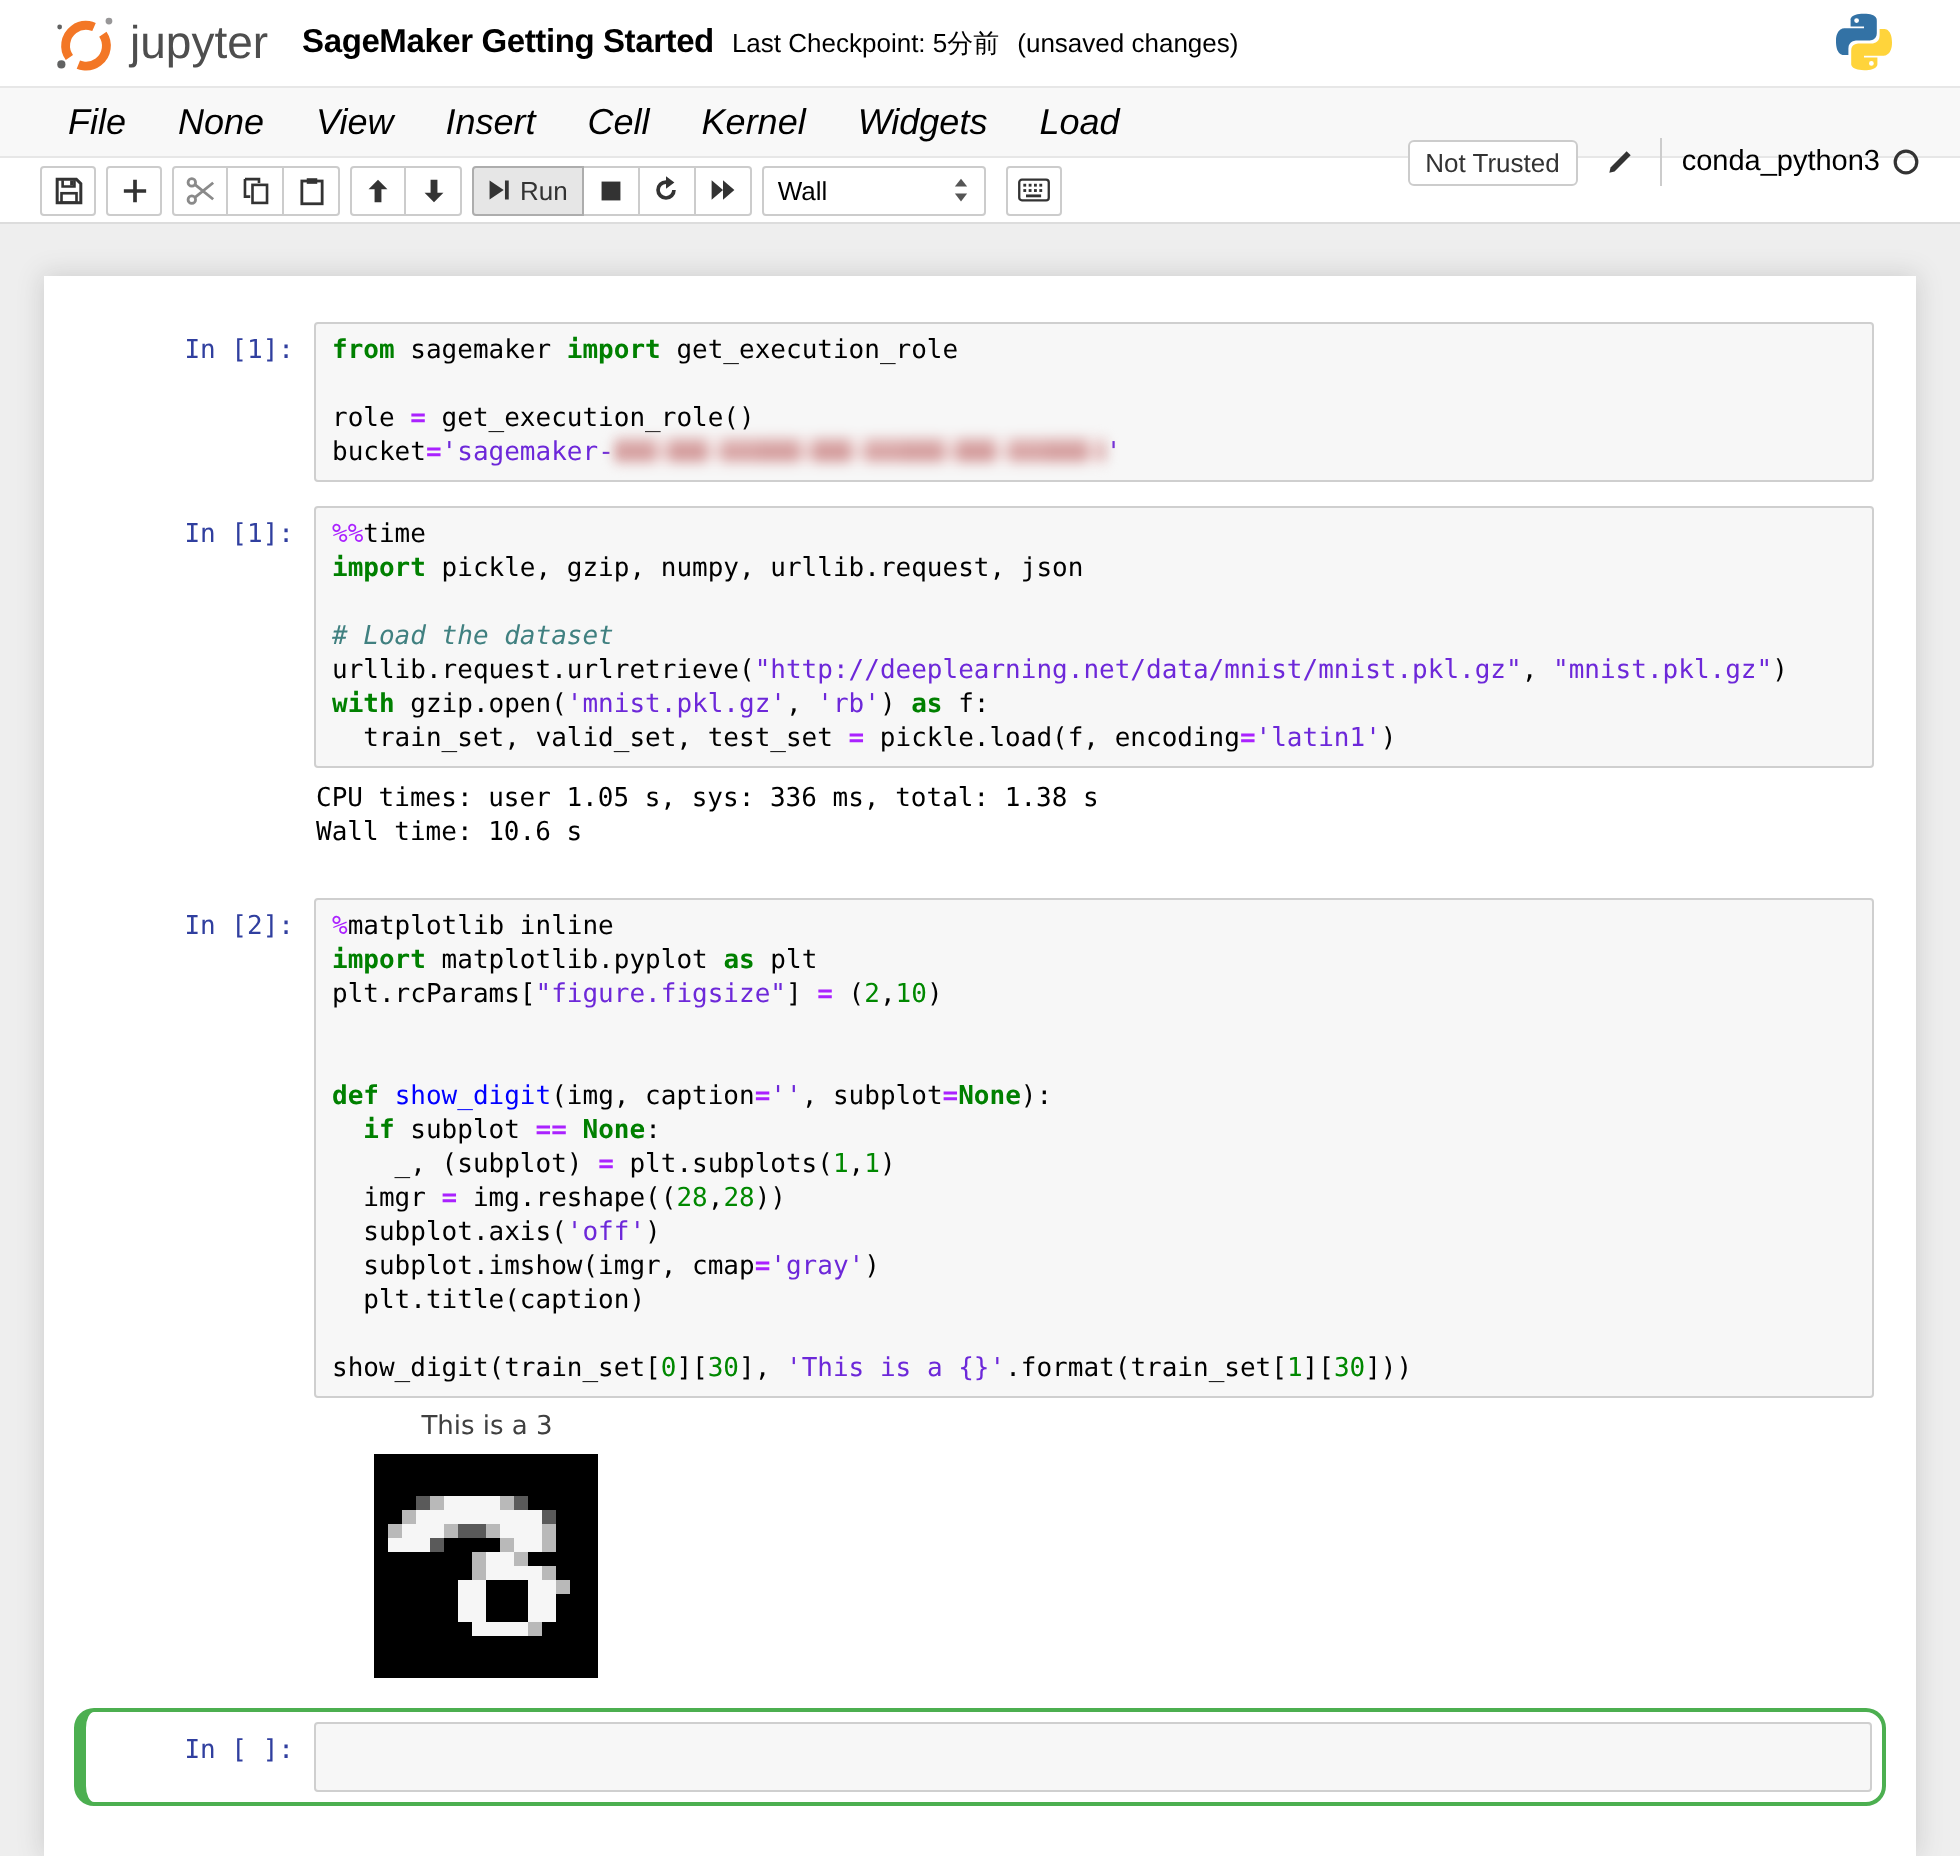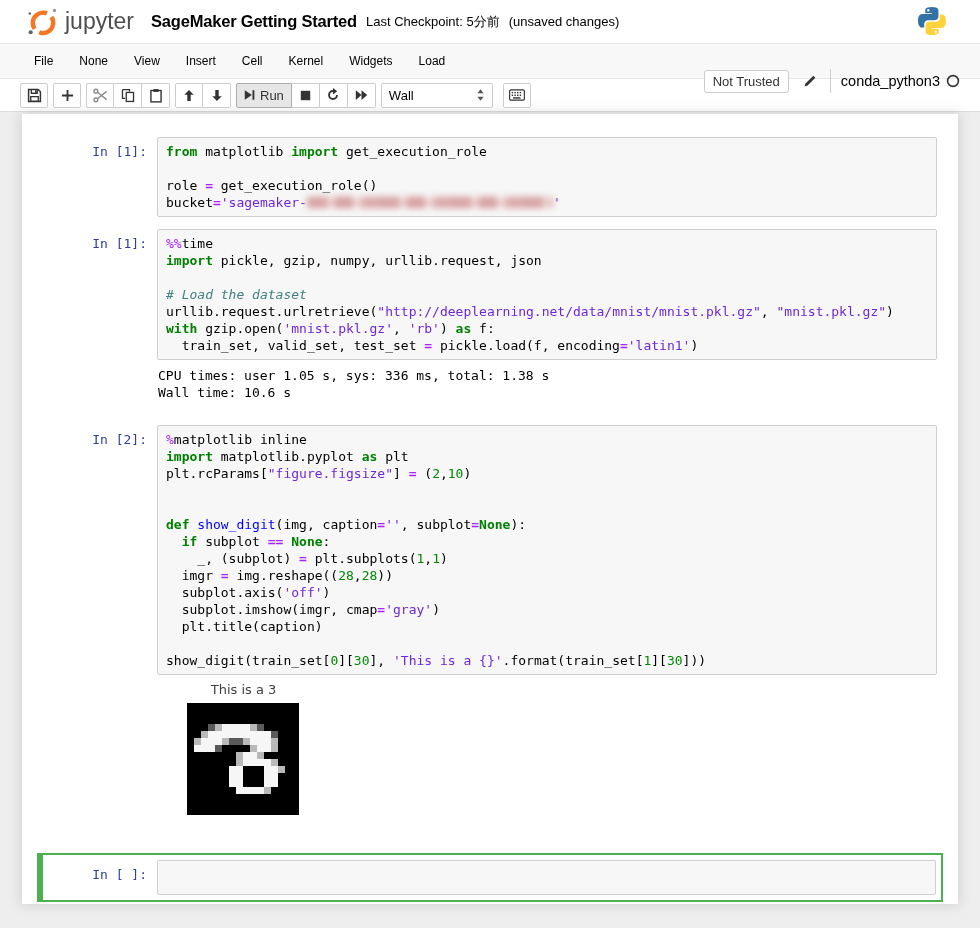--- a/index.html
+++ b/index.html
@@ -9,21 +9,21 @@
 #header { background:#fff; height:44px; display:flex; align-items:center; border-bottom:1px solid #e7e7e7; position:relative; }
 #jupyter-logo { margin-left:26px; display:flex; align-items:center; }
 #logo-text { font-size:23px; color:#4e4e4e; margin-left:5px; }
 #nb-title { margin-left:17px; font-size:16.5px; color:#000; font-weight:bold; letter-spacing:-0.2px; }
 #checkpoint { margin-left:9px; font-size:13px; color:#000; }
 #unsaved { margin-left:9px; font-size:13px; color:#000; }
 #python-logo { position:absolute; right:32px; top:5px; }
 
 
 #menubar { height:35px; background:#f8f8f8; border-bottom:1px solid #e7e7e7; display:flex; align-items:center; padding:0 20px 0 21px; }
-.menu-item { padding:0 13px; font-size:12px; color:#000; line-height:35px; cursor:default; }
+.menu-item { padding:0 13px; font-size:18px; color:#000; line-height:35px; cursor:default;font-style:italic; }
 #menubar-right { margin-left:auto; display:flex; align-items:center;margin-top:40px; }
 #not-trusted { border:1px solid #ccc; border-radius:3px; background:#fff; font-size:13px; color:#333; padding:3px 8px; font-family:"Liberation Sans",sans-serif; }
 #pencil { margin-left:14px; display:flex; }
 #kernel-sep { width:1px; height:24px; background:#ccc; margin-left:13px; }
 #kernel-name { font-size:14.5px; color:#000; margin-left:10px; }
 #kernel-ind { margin-left:6px; display:flex; }
 
 
 #toolbar { height:33px; background:#fff; border-bottom:1px solid #dcdcdc; display:flex; align-items:center; padding-left:20px; }
 .btn-group { display:flex; margin-right:5px; }
@@ -31,24 +31,24 @@
 .btn-group .btn:first-child { border-radius:2px 0 0 2px; }
 .btn-group .btn:last-child { border-radius:0 2px 2px 0; }
 .btn-group .btn:only-child { border-radius:2px; }
 .btn-group .btn + .btn { border-left:none; }
 .btn.active { background:#e6e6e6; border-color:#adadad; padding:0 7px; }
 #run-label { font-size:13px; color:#333; margin-left:5px; }
 #celltype-select { height:25px; width:112px; border:1px solid #ccc; border-radius:2px; background:#fff; display:flex; align-items:center; justify-content:space-between; padding:0 7px; margin-right:10px; }
 #celltype-label { font-size:13px; color:#000; }
 
 
-#site { padding-top:2px; }
+#site { padding-top:26px; }
 #notebook-container { width:936px; margin:0 auto; background:#fff; padding:17px 0 12px 0; box-shadow:0 0 12px 1px rgba(87,87,87,0.2); height:790px; }
 .cell { padding:5px; margin:0 15px; border:1px solid transparent; border-left-width:6px; }
-.cell.selected { border:2px solid #4CAF50; border-left-width:6px; border-radius:0; margin-top:24px; }
+.cell.selected { border:2px solid #4CAF50; border-left-width:6px; border-radius:10px; margin-top:1px; }
 .row { display:flex; }
 .prompt { width:109px; flex:none; text-align:right; padding-right:10px; font:13px/17px "DejaVu Sans Mono",monospace; color:#303F9F; padding-top:6px; }
 .input-area { flex:1; background:#f7f7f7; border:1px solid #cfcfcf; border-radius:2px; padding:5px 0 5px 8px; font:13px/17px "DejaVu Sans Mono",monospace; color:#000; }
 .cell.selected .input-area { padding-top:8px; padding-bottom:8px; }
 .cl { white-space:pre; }
 .kw { color:#008000; font-weight:bold; }
 .op { color:#AA22FF; font-weight:bold; }
 .str { color:#6d28d9; }
 .com { color:#408080; font-style:italic; }
 .num { color:#080; }
@@ -221,21 +221,21 @@
   </div>
 </div>
 
 <div id="site">
   <div id="notebook-container">
     <div id="notebook">
         <div class="cell">
           <div class="row">
             <div class="prompt">In [1]:</div>
             <div class="input-area">
-              <div class="cl"><span class="kw">from</span><span> matplotlib </span><span class="kw">import</span><span> get_execution_role</span></div>
+              <div class="cl"><span class="kw">from</span><span> sagemaker </span><span class="kw">import</span><span> get_execution_role</span></div>
               <div class="cl">&nbsp;</div>
               <div class="cl"><span>role </span><span class="op">=</span><span> get_execution_role()</span></div>
               <div class="cl"><span>bucket</span><span class="op">=</span><span class="str">'sagemaker-</span><span class="redact"></span><span class="str">'</span></div>
             </div>
           </div>
         </div>
         <div class="cell">
           <div class="row">
             <div class="prompt">In [1]:</div>
             <div class="input-area">

